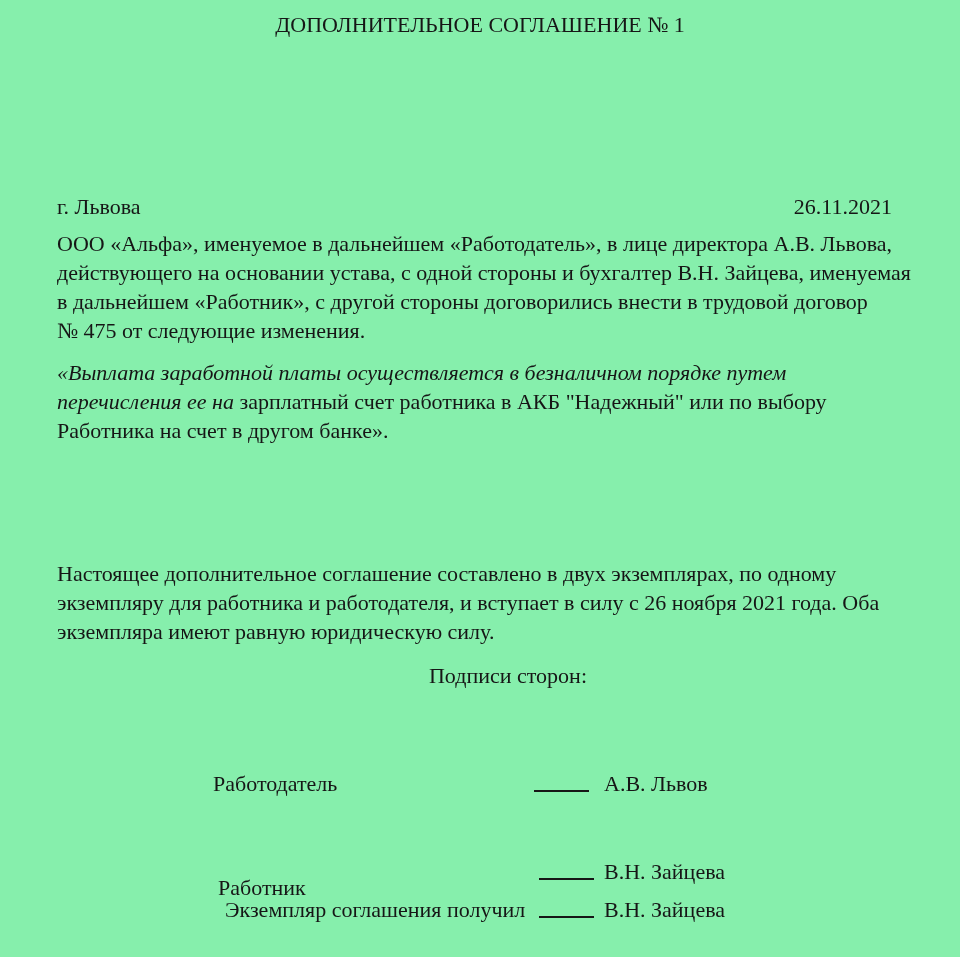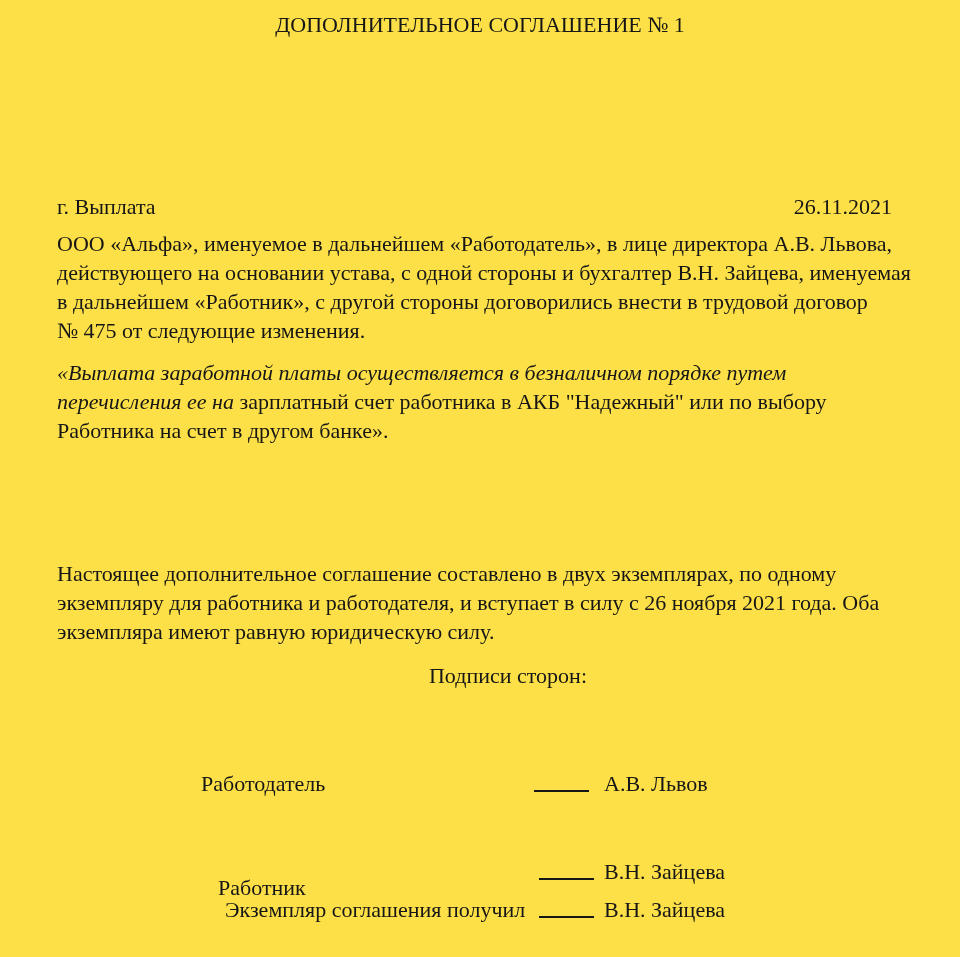--- a/index.html
+++ b/index.html
@@ -1,20 +1,20 @@
 <!DOCTYPE html>
 <html lang="ru"><head>
 <meta charset="utf-8">
 <style>
   html, body { margin: 0; padding: 0; background: #ffffff; }
   .page {
     position: relative;
     width: 960px;
     height: 957px;
-    background: #fde047;
+    background: #86efac;
     color: #161616;
     font-family: "Liberation Serif", "DejaVu Serif", serif;
     font-size: 22px;
     overflow: hidden;
   }
   .abs { position: absolute; }
   .multiline { white-space: pre-line; }
   .italic { font-style: italic; }
 
   .doc-title {
@@ -40,21 +40,21 @@
     padding-left: 56px;
     box-sizing: border-box;
     line-height: 28px;
   }
 
   .sig-row { left: 0; width: 960px; height: 28px; line-height: 28px; }
   .sig-row-1 { top: 770px; }
   .sig-row-2 { top: 858px; }
   .sig-row-3 { top: 896px; }
   .sig-label { position: absolute; top: 0; }
-  .sig-label-1 { left: 201px; }
+  .sig-label-1 { left: 213px; }
   .sig-label-2 { left: 218px; margin-top: 16px; }
   .sig-label-3 { left: 225px; }
   .sig-line {
     position: absolute; top: 20px;
     width: 55px; height: 0;
     border-bottom: 2px solid #161616;
   }
   .sig-line-1 { left: 534px; }
   .sig-line-2 { left: 539px; }
   .sig-line-3 { left: 539px; }
@@ -63,21 +63,21 @@
 </head>
 <body>
 
 <div class="page">
 
   <div class="abs doc-title">
     <div>ДОПОЛНИТЕЛЬНОЕ СОГЛАШЕНИЕ № 1</div>
   </div>
 
   <div class="abs header-row">
-    <span class="header-city">г. Выплата</span>
+    <span class="header-city">г. Львова</span>
     <span class="header-date">26.11.2021</span>
   </div>
 
   <div class="abs preamble multiline">ООО «Альфа», именуемое в дальнейшем «Работодатель», в лице директора А.В. Львова,
 действующего на основании устава, с одной стороны и бухгалтер В.Н. Зайцева, именуемая
 в дальнейшем «Работник», с другой стороны договорились внести в трудовой договор
 № 475 от следующие изменения.</div>
 
   <div class="abs clause1">
     <div class="multiline"><span class="italic">«Выплата заработной платы осуществляется в безналичном порядке путем

